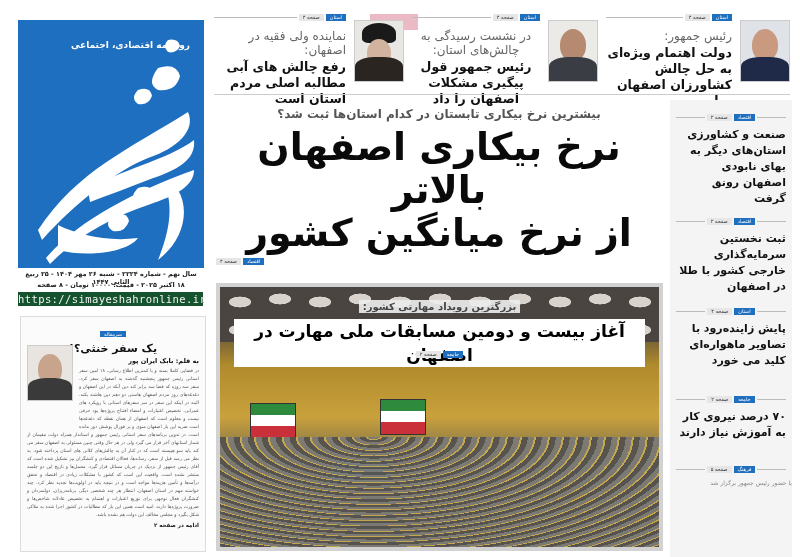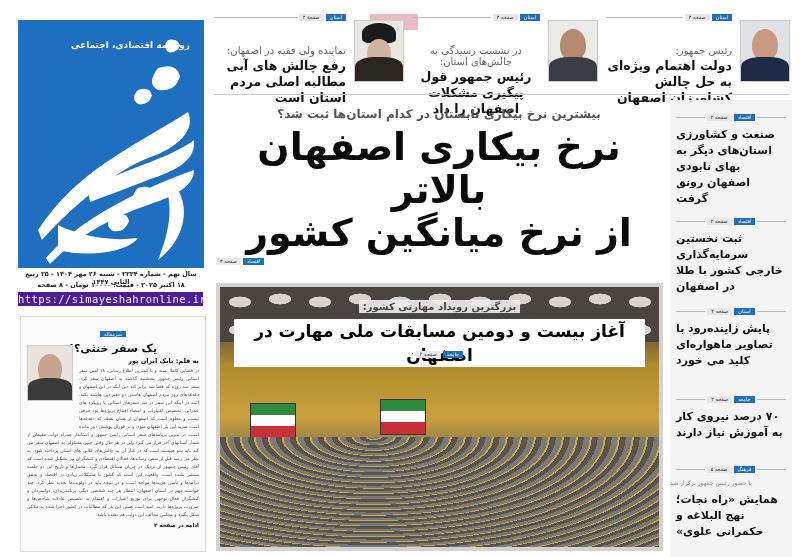--- a/index.html
+++ b/index.html
@@ -6,34 +6,34 @@
   html, body { width: 800px; height: 557px; overflow: hidden; background: #ffffff; }
   body { position: relative; font-family: "DejaVu Sans", sans-serif; color: #111; direction: rtl; }
 
   
   .masthead { position: absolute; left: 18px; top: 20px; width: 186px; height: 248px; background: #1e6fbf; overflow: hidden; }
   .masthead .tagline { position: absolute; right: 14px; top: 20px; color: #fff; font-size: 9px; font-weight: bold; }
   .masthead svg { position: absolute; left: 0; top: 0; }
   .issue-line { position: absolute; left: 18px; width: 186px; text-align: center; font-size: 6.5px; color: #222; font-weight: bold; }
   .issue-line.l1 { top: 270px; border-bottom: 1px solid #bbb; padding-bottom: 16px; }
   .issue-line.l2 { top: 281px; }
-  .url-bar { position: absolute; left: 18px; top: 292px; width: 185px; height: 14px; background: #4c1d95; color: #f4f4f4;
+  .url-bar { position: absolute; left: 18px; top: 292px; width: 185px; height: 14px; background: #14532d; color: #f4f4f4;
     font-family: "DejaVu Sans Mono", monospace; font-size: 10.5px; line-height: 14px; text-align: center; direction: ltr; letter-spacing: 0.4px; }
 
   
   .badge-row { display: flex; align-items: center; gap: 2px; direction: rtl; }
   .badge { font-size: 5px; line-height: 7px; height: 7px; padding: 0 4px; color: #fff; background: #1e6fbf; }
   .badge.page { background: #e6e6e6; color: #333; }
   .rule { flex: 1; height: 1px; background: #bbb; }
 
   
   .top-item { position: absolute; top: 14px; height: 80px; }
   .top-item .photo { position: absolute; right: 0; top: 6px; width: 50px; height: 62px; border: 1px solid #ccc; overflow: hidden; }
   .top-item .text { position: absolute; right: 58px; top: 0; left: 0; }
-  .top-item .kicker { font-size: 10px; color: #666; margin-top: 24px; }
+  .top-item .kicker { font-size: 12px; color: #666; margin-top: 8px; }
   .top-item .head { font-size: 12.5px; font-weight: bold; line-height: 16px; margin-top: 2px; }
   .top-sep { position: absolute; top: 94px; height: 1px; background: #ccc; }
 
   
   .face { position: absolute; left: 50%; transform: translateX(-50%); border-radius: 50% 50% 45% 45%; }
   .suit { position: absolute; left: 0; right: 0; bottom: 0; height: 40%; border-radius: 40% 40% 0 0; }
 
   .pink-tag { position: absolute; left: 370px; top: 14px; width: 48px; height: 16px; background: #e7a9b5; opacity: 0.8; }
 
   
@@ -55,21 +55,21 @@
   .feature .screen { position: absolute; top: 116px; width: 46px; height: 36px; background: linear-gradient(180deg, #2e8b3e 0 33%, #ffffff 33% 66%, #c9303a 66%); border: 1px solid #333; }
   .feature .banner { position: absolute; left: 110px; top: 172px; width: 60px; height: 22px; background: #3a8fc4; }
   .feature .kicker { position: absolute; left: 0; right: 0; top: 8px; text-align: center; }
   .feature .kicker span { background: rgba(235,235,235,0.92); color: #444; font-size: 10px; font-weight: bold; padding: 1px 4px; }
   .feature .title { position: absolute; left: 14px; right: 14px; top: 32px; background: #fff; text-align: center;
     font-size: 17px; font-weight: bold; line-height: 24px; color: #000; }
   .feature .fbadges { position: absolute; left: 0; right: 0; top: 64px; display: flex; justify-content: center; }
 
   
   .right-col { position: absolute; left: 670px; top: 100px; width: 122px; height: 457px; background: #f4f4f4; }
-  .r-item { position: absolute; left: 0; width: 122px; text-align: left; }
+  .r-item { position: absolute; left: 0; width: 122px; text-align: right; }
   .r-item .badge-row { padding: 0 6px; }
   .r-item .head { font-size: 11px; font-weight: bold; line-height: 16px; margin-top: 6px; padding: 0 6px; }
   .r-item .kicker { font-size: 6px; color: #888; margin-top: 6px; }
 
   
   .editorial { position: absolute; left: 20px; top: 316px; width: 186px; height: 236px; border: 1px solid #ddd; background: #fbfbfb; padding: 4px 6px; }
   .editorial .cat { margin: 0 auto; width: 40px; text-align: center; }
   .editorial .title { text-align: center; font-size: 11px; font-weight: bold; margin-top: 2px; }
   .editorial .byline { font-size: 6.5px; font-weight: bold; margin-top: 2px; }
   .editorial .portrait { position: absolute; left: 6px; top: 28px; width: 46px; height: 56px; border: 1px solid #ccc; background: #e8e4df; overflow: hidden; }
@@ -225,21 +225,20 @@
   </div>
 
   <div class="r-item" style="top:366px;">
     <div class="badge-row">
       <span class="rule"></span>
       <span class="badge">فرهنگ</span>
       <span class="badge page">صفحه ۵</span>
       <span class="rule"></span>
     </div>
     <div class="kicker">با حضور رئیس جمهور برگزار شد</div>
-    <div class="head">همایش «راه نجات؛ نهج البلاغه و حکمرانی علوی»</div>
   </div>
 </div>
 
 <div class="editorial">
   <div class="cat"><span class="badge">سرمقاله</span></div>
   <div class="title">یک سفر خنثی؟!</div>
   <div class="byline">به قلم: بابک ایران پور</div>
   <div class="portrait">
     <div class="face" style="top:8px; width:24px; height:30px; background:#c9a48c;"></div>
     <div class="suit" style="background:#3a3a3a;"></div>

